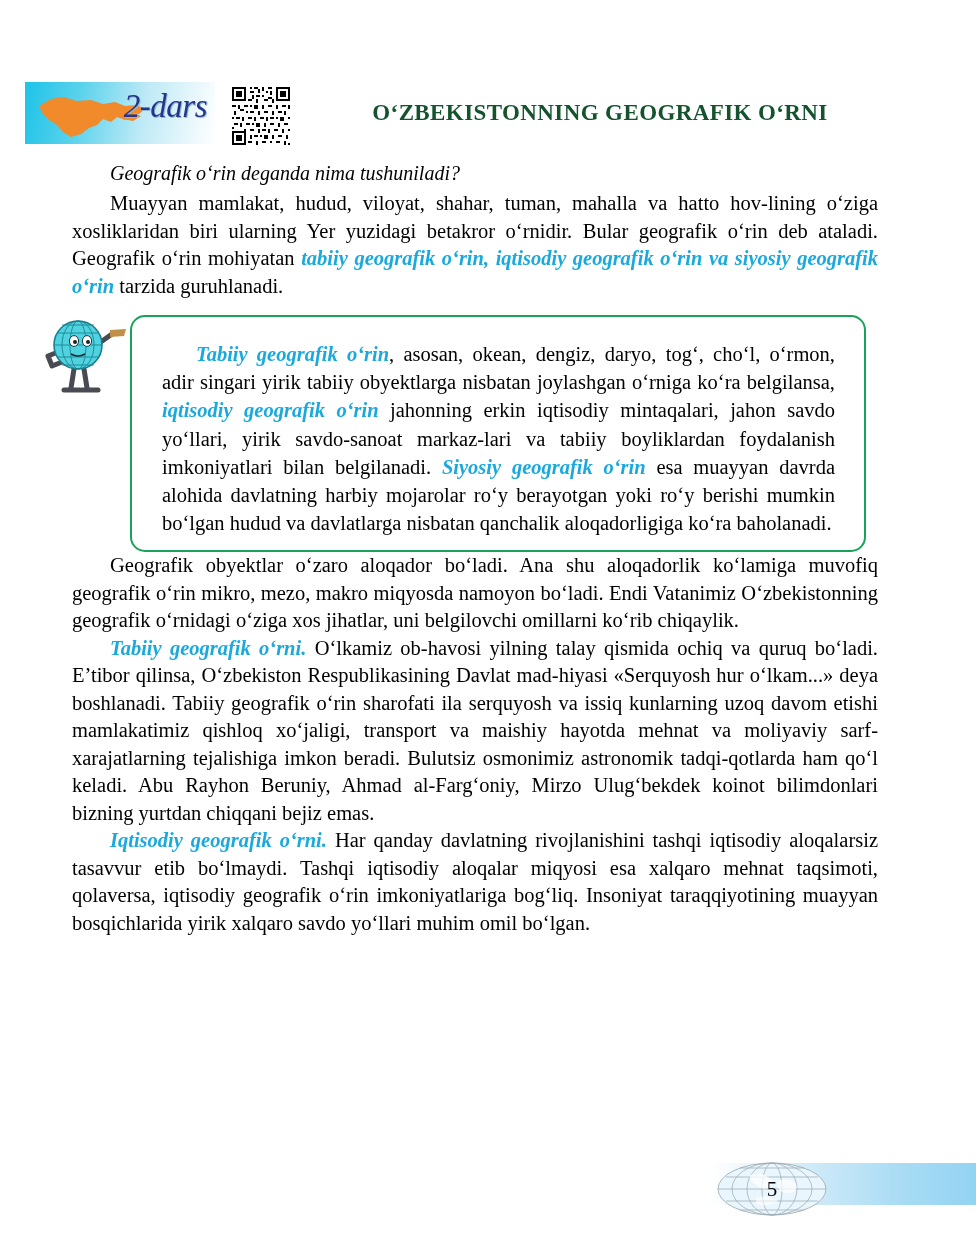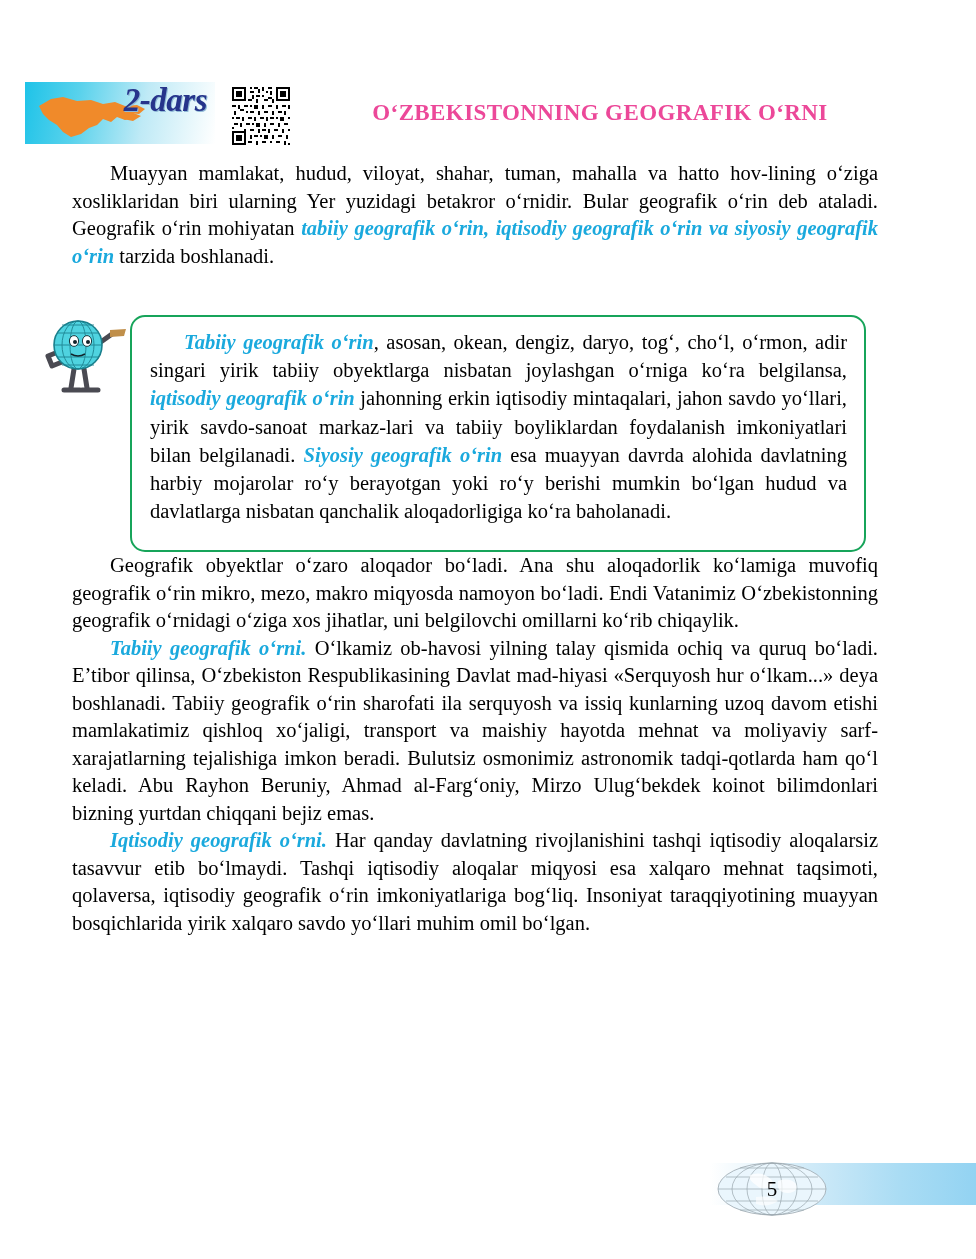--- a/index.html
+++ b/index.html
@@ -27,23 +27,23 @@
   #uzbekistan-map-shape {
     position: absolute;
     left: 8px;
     top: 10px;
     width: 118px;
     height: 48px;
   }
   #lesson-banner-label {
     position: absolute;
     right: 8px;
-    top: 0;
+    top: 6px;
     font-family: "Liberation Serif", "DejaVu Serif", serif;
-    font-weight: bold;
+    font-weight: normal;
     font-style: italic;
     font-size: 33px;
     letter-spacing: -0.5px;
     color: #26348b;
     text-shadow: 1px 1px 0 #8fb9d6;
   }
   #qr-code {
     position: absolute;
     left: 230px;
     top: 85px;
@@ -61,21 +61,21 @@
   #chapter-title {
     position: absolute;
     left: 310px;
     top: 100px;
     width: 580px;
     text-align: center;
     font-family: "Liberation Serif", "DejaVu Serif", serif;
     font-weight: bold;
     font-size: 23px;
     letter-spacing: 0.4px;
-    color: #ec4899;
+    color: #14532d;
     white-space: nowrap;
   }
 
   
   #content {
     position: absolute;
     left: 72px;
     top: 160px;
     width: 806px;
   }
@@ -113,21 +113,21 @@
     top: 315px;
     width: 736px;
     height: 237px;
     box-sizing: border-box;
     border: 2.6px solid #17a45a;
     border-radius: 15px;
     background: #ffffff;
     padding: 11px 17px 10px 18px;
   }
   #callout-text {
-    margin: 0;
+    margin: 12px;
     font-size: 20.5px;
     line-height: 28.2px;
     text-align: justify;
     text-indent: 34px;
   }
 
   
   #lower-content {
     position: absolute;
     left: 72px;
@@ -264,21 +264,22 @@
       <rect x="23" y="28" width="2" height="1"></rect>
         <rect x="27" y="28" width="1" height="2"></rect>
       <rect x="29" y="29" width="1" height="1"></rect>
     </g>
   </svg>
 </div>
 
 <div id="chapter-title">O‘ZBEKISTONNING   GEOGRAFIK   O‘RNI</div>
 
 <div id="content">
-  <p class="para"><span>Muayyan  mamlakat, hudud, viloyat, shahar, tuman, mahalla va hatto hov-lining o‘ziga xosliklaridan biri ularning Yer yuzidagi betakror o‘rnidir. Bular geografik o‘rin deb ataladi. Geografik o‘rin mohiyatan </span><span class="accent">tabiiy geografik o‘rin, iqtisodiy geografik o‘rin va siyosiy geografik o‘rin</span><span> tarzida boshlanadi.</span></p>
+  <p class="q-line">Geografik o‘rin deganda nima tushuniladi?</p>
+  <p class="para"><span>Muayyan  mamlakat, hudud, viloyat, shahar, tuman, mahalla va hatto hov-lining o‘ziga xosliklaridan biri ularning Yer yuzidagi betakror o‘rnidir. Bular geografik o‘rin deb ataladi. Geografik o‘rin mohiyatan </span><span class="accent">tabiiy geografik o‘rin, iqtisodiy geografik o‘rin va siyosiy geografik o‘rin</span><span> tarzida guruhlanadi.</span></p>
 </div>
 
 <svg id="globe-mascot" viewBox="0 0 92 86">
 
   <path d="M36,57 L33,76 M46,57 L49,76" stroke="#4a4a52" stroke-width="5" fill="none" stroke-linecap="round"></path>
   <path d="M26,78 h16 M44,78 h16" stroke="#4a4a52" stroke-width="5" stroke-linecap="round"></path>
 
   <path d="M20,40 L10,44 L14,54 L24,50" stroke="#4a4a52" stroke-width="5" fill="none" stroke-linejoin="round"></path>
 
   <path d="M60,32 L74,22" stroke="#4a4a52" stroke-width="5" fill="none" stroke-linecap="round"></path>

